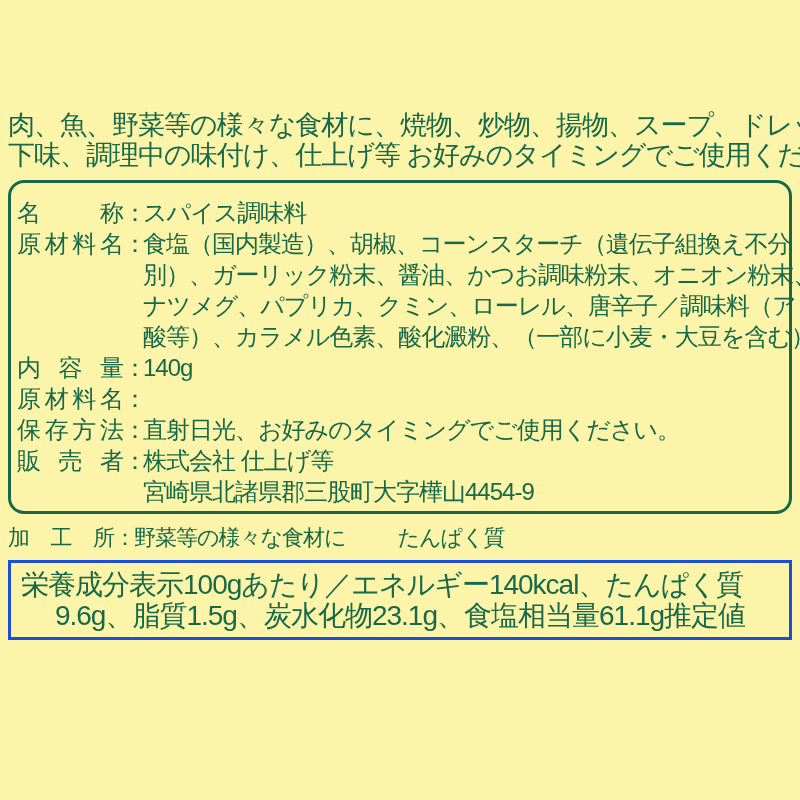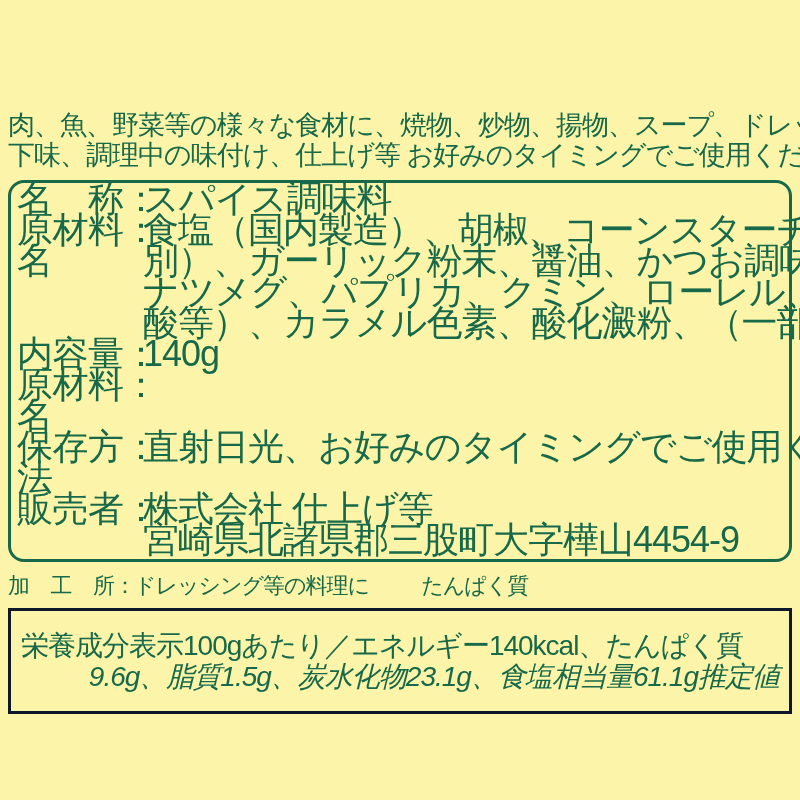--- a/index.html
+++ b/index.html
@@ -15,22 +15,22 @@
     margin:110px 8px 0 8px;
     font-size:27px;
     line-height:30px;
     letter-spacing:-1px;
     white-space:nowrap;
   }
   .info-box{
     margin:10px 8px 0 8px;
     border:3px solid #17694a;
     border-radius:16px;
-    padding:0 6px 4px 6px;
-    font-size:36px;
+    padding:14px 6px 4px 6px;
+    font-size:24px;
     line-height:31px;
     letter-spacing:-1px;
   }
   .info-row{display:flex;align-items:flex-start;}
   .row-label{
     flex:none;
     width:106px;
     text-align:justify;
     text-align-last:justify;
   }
@@ -39,28 +39,28 @@
   .row-value div{white-space:nowrap;}
   .processor{
     margin:8px 8px 0 8px;
     font-size:22px;
     line-height:32px;
     letter-spacing:-1px;
   }
   .factory-gap{display:inline-block;width:52px;}
   .nutrition-box{
     margin:6px 8px 0 8px;
-    border:3px solid #0f172a;
-    padding:19px 10px;
+    border:3px solid #1d4ed8;
+    padding:6px 10px;
     font-size:28px;
     line-height:31px;
     letter-spacing:-1px;
   }
   .nutrition-line1{white-space:nowrap;}
-  .nutrition-line2{display:flex;justify-content:flex-end;white-space:nowrap;font-style:italic;}
+  .nutrition-line2{display:flex;justify-content:center;white-space:nowrap;}
 </style>
 </head>
 <body>
 
 <div class="usage">
   <div>肉、魚、野菜等の様々な食材に、焼物、炒物、揚物、スープ、ドレッシング等の料理に、</div>
   <div>下味、調理中の味付け、仕上げ等 お好みのタイミングでご使用ください。</div>
 </div>
 
 <div class="info-box">
@@ -114,21 +114,21 @@
     </div>
   </div>
 
 </div>
 
 <div class="processor">
   <div class="info-row">
     <div class="row-label">加工所</div>
     <div class="row-colon">：</div>
     <div class="row-value">
-      <div><span>ドレッシング等の料理に</span><span class="factory-gap"></span><span>たんぱく質</span></div>
+      <div><span>野菜等の様々な食材に</span><span class="factory-gap"></span><span>たんぱく質</span></div>
     </div>
   </div>
 </div>
 
 <div class="nutrition-box">
   <div class="nutrition-line1">栄養成分表示100gあたり／エネルギー140kcal、たんぱく質</div>
   <div class="nutrition-line2">
     <span>9.6g、脂質1.5g、炭水化物23.1g、食塩相当量61.1g</span>
     <span>推定値</span>
   </div>

